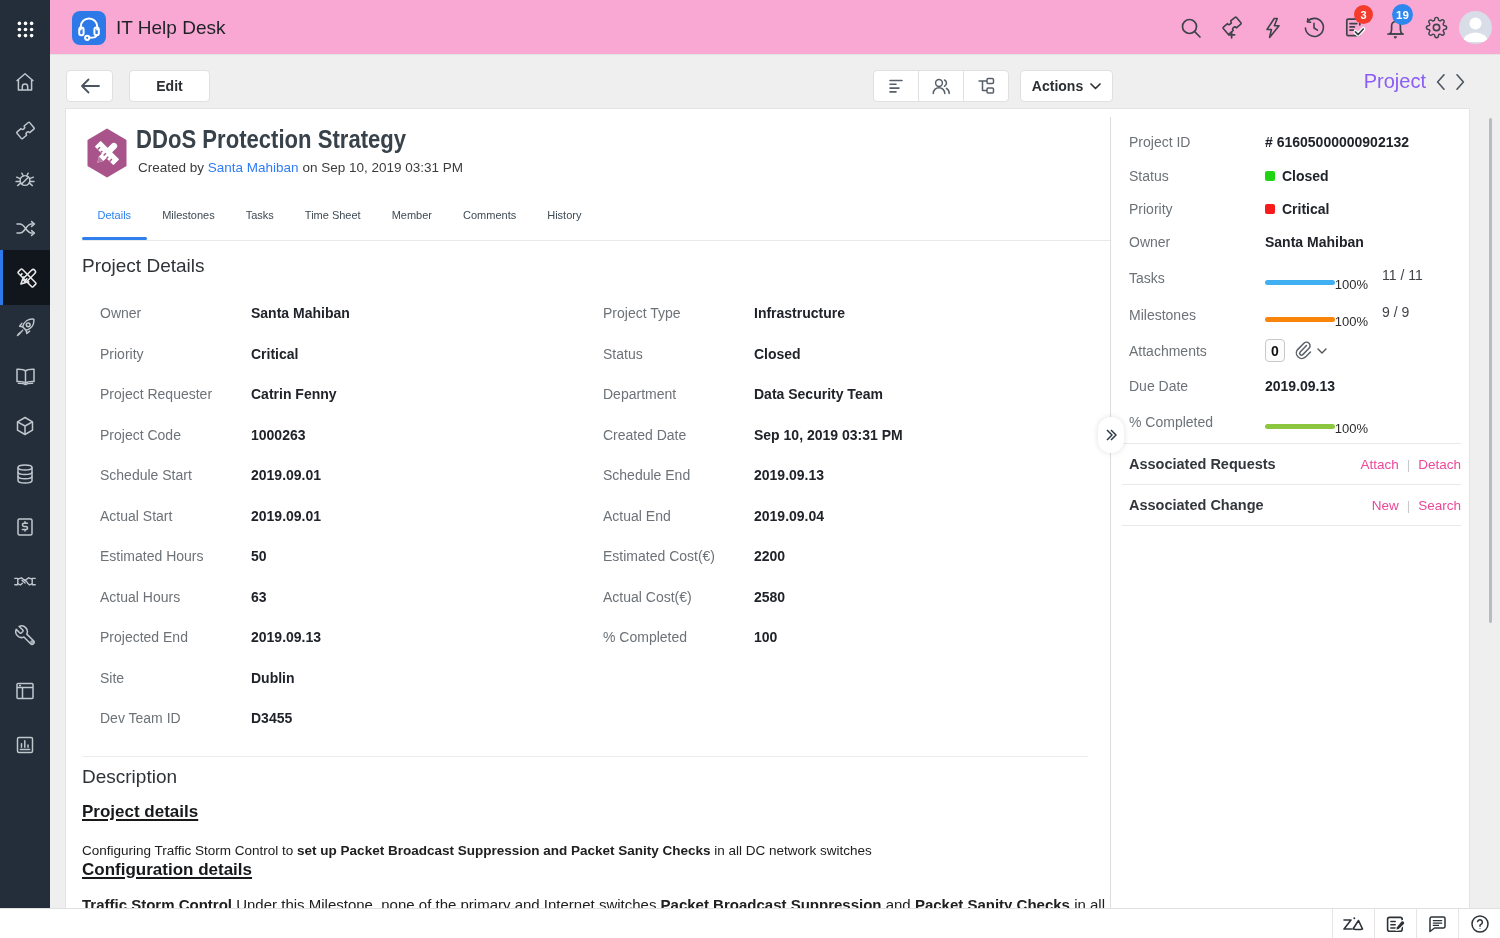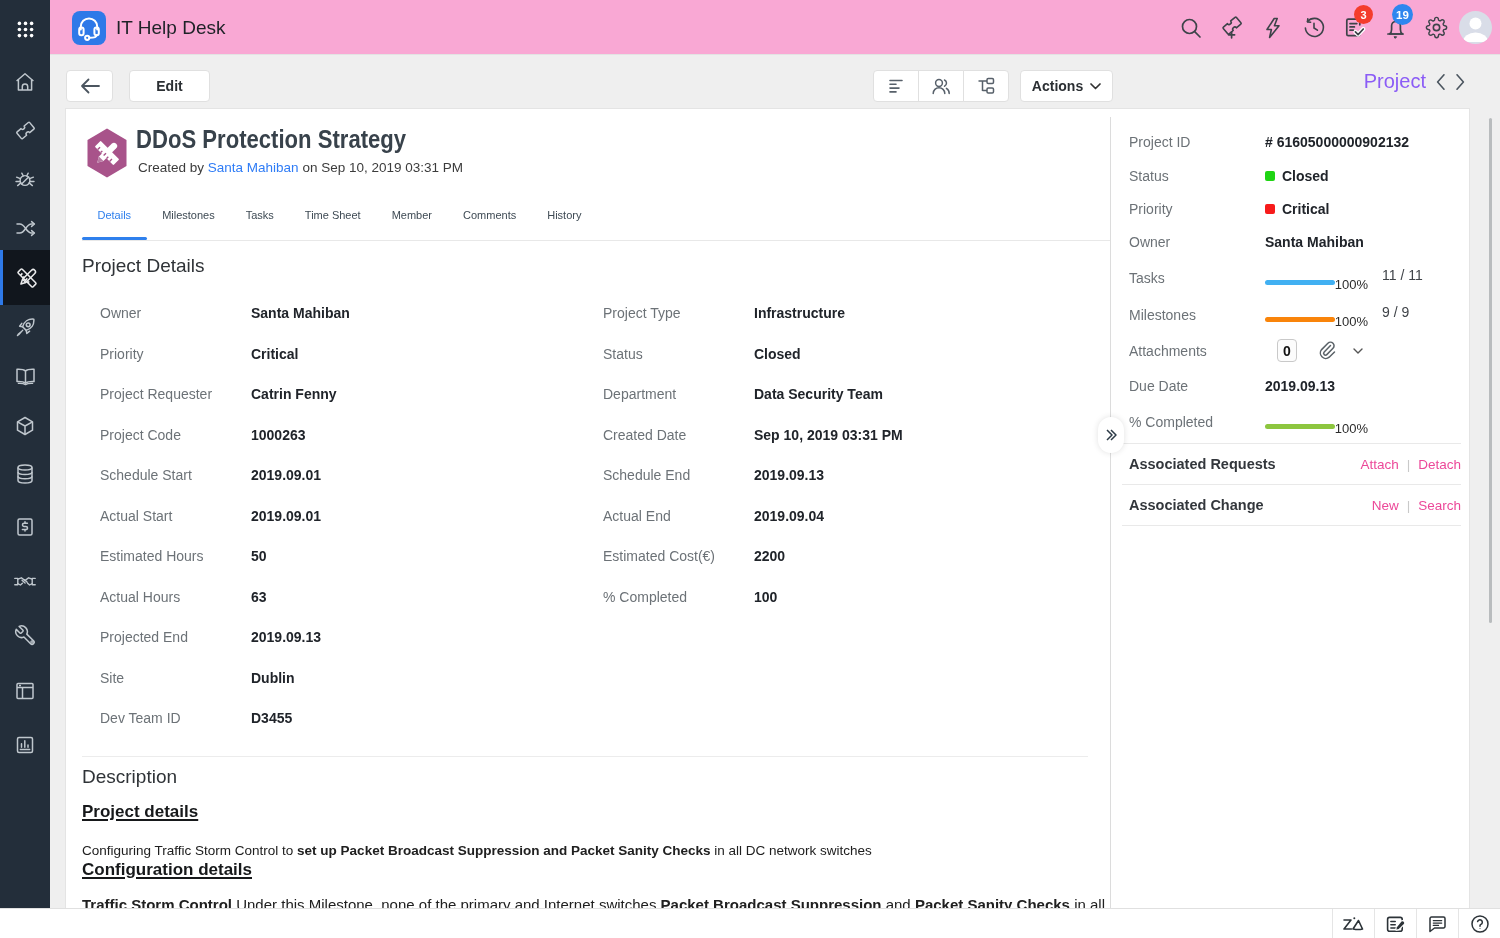--- a/index.html
+++ b/index.html
@@ -557,20 +557,24 @@
           <div class="frow">
             <span class="flabel">Actual End</span>
             <span class="fvalue">2019.09.04</span>
           </div>
 
           <div class="frow">
             <span class="flabel">Estimated Cost(€)</span>
             <span class="fvalue">2200</span>
           </div>
 
+          <div class="frow">
+            <span class="flabel">Actual Cost(€)</span>
+            <span class="fvalue">2580</span>
+          </div>
 
           <div class="frow">
             <span class="flabel">% Completed</span>
             <span class="fvalue">100</span>
           </div>
         </div>
     </div>
 
     <div id="desc-divider"></div>
     <h2 id="desc-title">Description</h2>
@@ -626,21 +630,21 @@
           <span class="pcount" style="align-self: flex-start; margin-top: -3px;">11 / 11</span>
         </div>
         <div class="prow" style="top: 190px; align-items: flex-start;">
           <span class="plabel">Milestones</span>
           <span class="pbar-wrap" style="margin-top: 3px;">
             <span class="pbar" style="background: rgb(249, 132, 10);"></span>
             <span class="pbar-label">100%</span>
           </span>
           <span class="pcount" style="align-self: flex-start; margin-top: -3px;">9 / 9</span>
         </div>
-        <div class="prow" style="top: 222px; gap: 12px;">
+        <div class="prow" style="top: 222px;">
           <span class="plabel">Attachments</span>
           <span id="attach-box">0</span>
           <span style="margin: 0px 4px 0px 8px; display: flex; align-items: center;">
             <svg width="20" height="22" viewBox="0 0 20 22">
               <path d="M13.5 5.5 L7.2 12 a1.8 1.8 0 0 0 2.6 2.6 L16 8.3 a3.6 3.6 0 0 0 -5.1 -5.1 L4.6 9.6 a5.4 5.4 0 0 0 7.6 7.6 L17.5 12" fill="none" stroke="#5a6268" stroke-width="1.5" stroke-linecap="round"></path>
             </svg>
           </span>
           <span style="display: flex; align-items: center;">
             <svg width="10" height="6" viewBox="0 0 10 6">
               <path d="M1 1 L5 5 L9 1" fill="none" stroke="#555" stroke-width="1.4" stroke-linecap="round" stroke-linejoin="round"></path>

